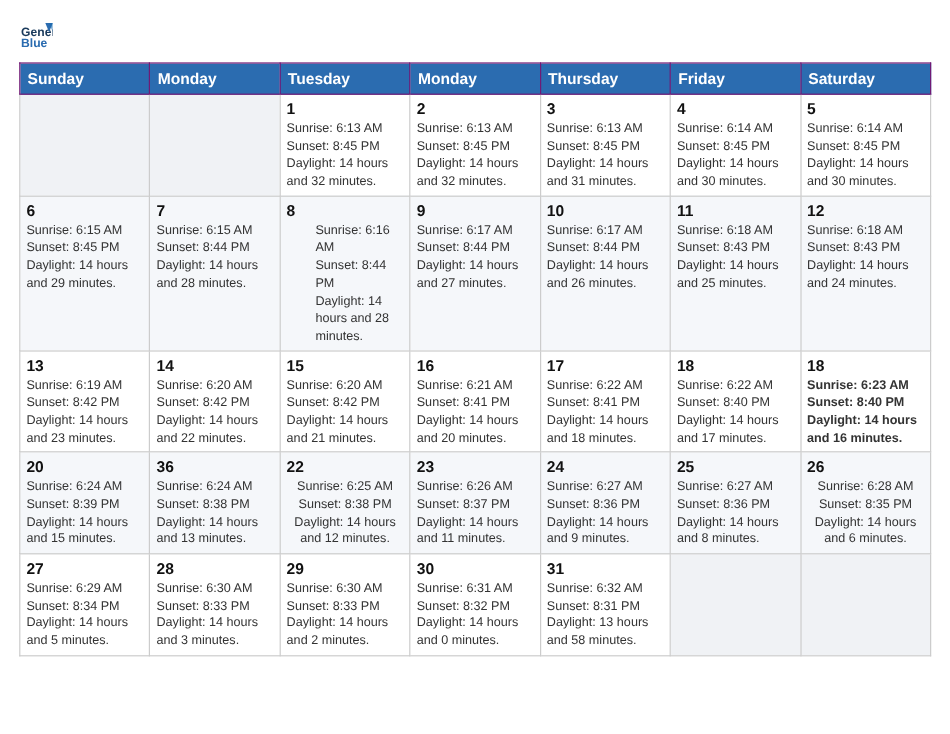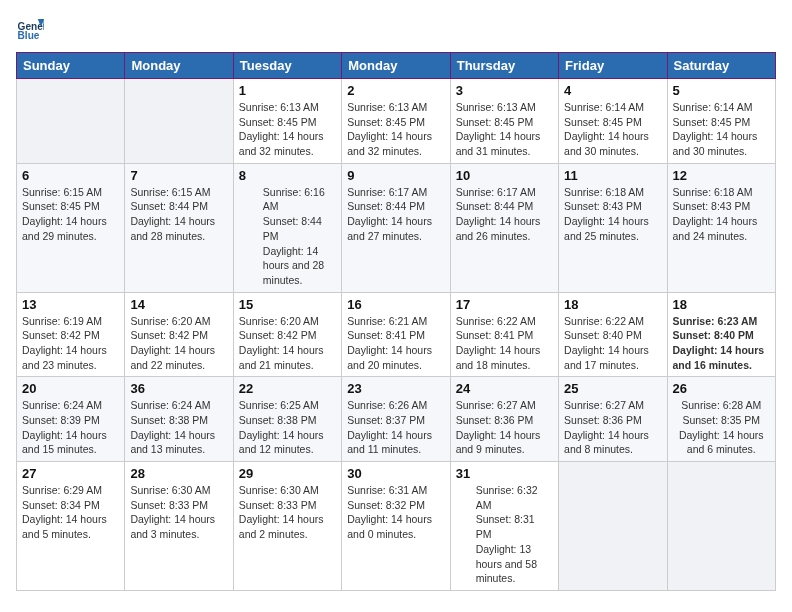--- a/index.html
+++ b/index.html
@@ -244,21 +244,21 @@
 Daylight: 14 hours and 15 minutes.</div>
         </td>
         <td>
           <span class="day-num">36</span>
           <div class="day-info" style="white-space: pre-line;">Sunrise: 6:24 AM
 Sunset: 8:38 PM
 Daylight: 14 hours and 13 minutes.</div>
         </td>
         <td>
           <span class="day-num">22</span>
-          <div class="day-info" style="white-space: pre-line;">Sunrise: 6:25 AM
+          <div class="day-info" style="white-space: pre-line; text-align: center;">Sunrise: 6:25 AM
 Sunset: 8:38 PM
 Daylight: 14 hours and 12 minutes.</div>
         </td>
         <td>
           <span class="day-num">23</span>
           <div class="day-info" style="white-space: pre-line;">Sunrise: 6:26 AM
 Sunset: 8:37 PM
 Daylight: 14 hours and 11 minutes.</div>
         </td>
         <td>
@@ -300,21 +300,21 @@
 Daylight: 14 hours and 2 minutes.</div>
         </td>
         <td>
           <span class="day-num">30</span>
           <div class="day-info" style="white-space: pre-line;">Sunrise: 6:31 AM
 Sunset: 8:32 PM
 Daylight: 14 hours and 0 minutes.</div>
         </td>
         <td>
           <span class="day-num">31</span>
-          <div class="day-info" style="white-space: pre-line; margin-left: 20px;">Sunrise: 6:32 AM
+          <div class="day-info" style="white-space: pre-line;">Sunrise: 6:32 AM
 Sunset: 8:31 PM
 Daylight: 13 hours and 58 minutes.</div>
         </td>
         <td class="empty-cell"></td>
         <td class="empty-cell"></td>
       </tr>
     </tbody>
 </table>
 
 </body></html>

